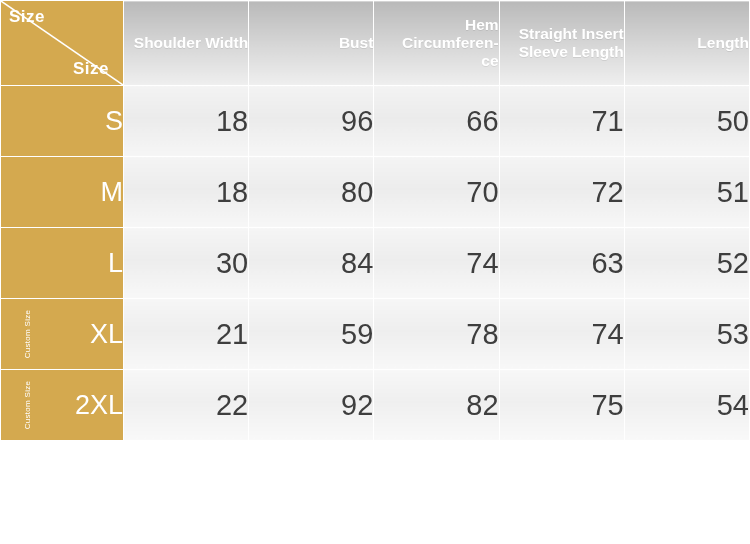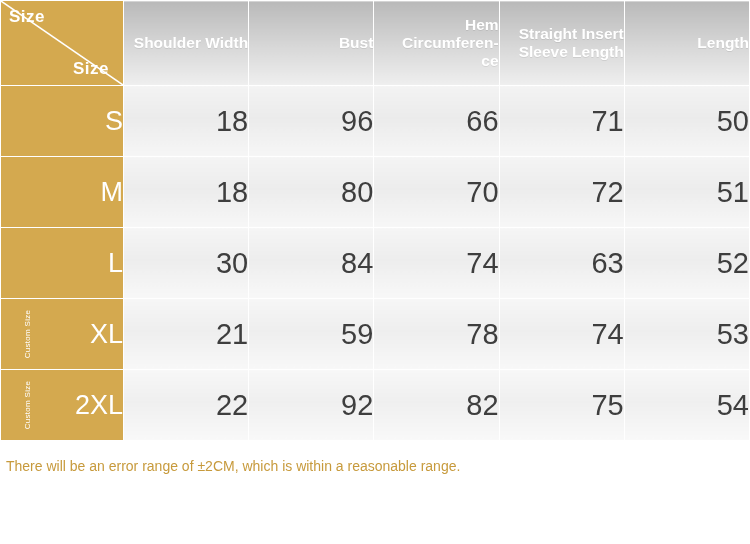--- a/index.html
+++ b/index.html
@@ -205,16 +205,15 @@
       <td class="val">22</td>
       <td class="val">92</td>
       <td class="val">82</td>
       <td class="val">75</td>
       <td class="val">54</td>
     </tr>
   </tbody>
     </table>
 
   <div class="note">
-    <div class="line2">There will be an error range of ±2CM, which is within a reasonable range.</div>
   </div>
 
 </div>
 
 </body></html>

